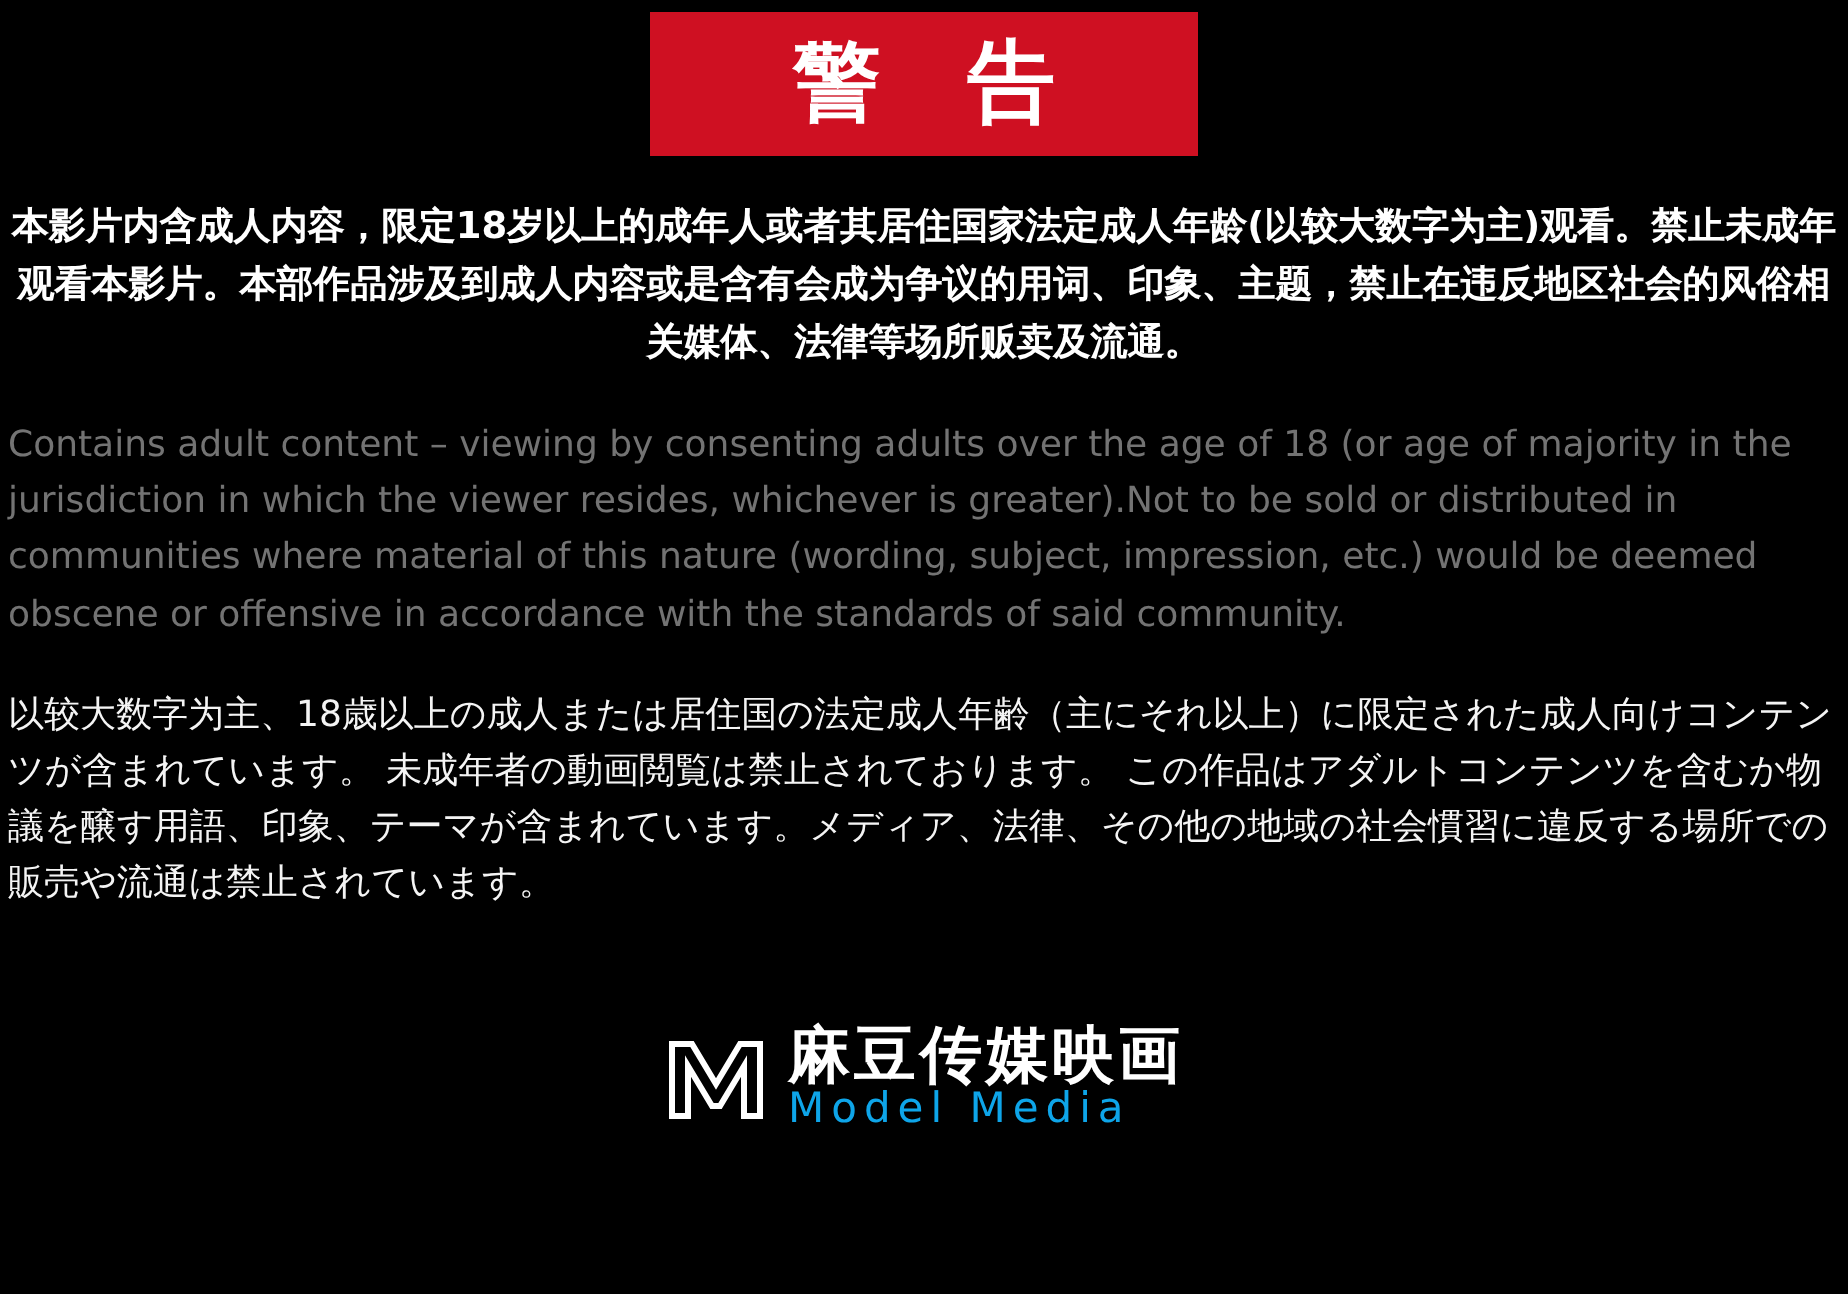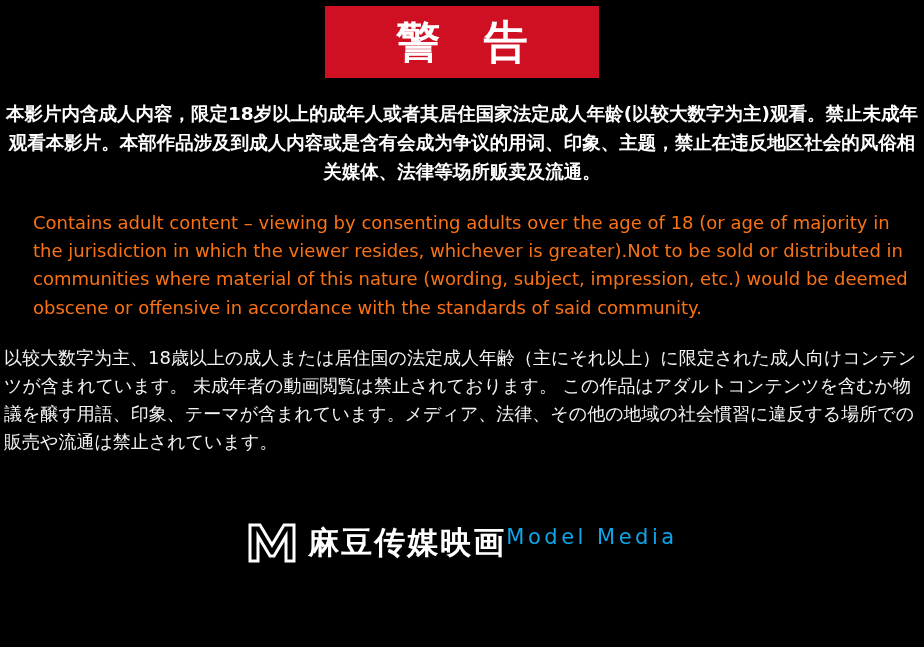--- a/index.html
+++ b/index.html
@@ -61,22 +61,21 @@
     font-size: 18.5px;
     line-height: 1.56;
     letter-spacing: 0px;
     text-align: center;
   }
   .para.en {
     font-family: "DejaVu Sans", sans-serif;
     font-size: 18px;
     line-height: 1.58;
     font-weight: 400;
-    color: #f97316;
-    margin-left: 29px;
+    color: #737373;
   }
   .para.jp {
     font-family: "DejaVu Sans", sans-serif;
     font-size: 18px;
     line-height: 1.55;
     font-weight: 400;
     color: #f4f4f4;
   }
 
   
@@ -95,21 +94,21 @@
     gap: 10px;
   }
   .logo-mark {
     position: relative;
     width: 52px;
     height: 46px;
   }
   .logo-mark svg { display: block; }
   .logo-words {
     display: flex;
-    flex-direction: row;
+    flex-direction: column;
     align-items: flex-start;
     line-height: 1;
   }
   .logo-cn {
     font-family: "DejaVu Sans", sans-serif;
     font-weight: bold;
     font-size: 31px;
     letter-spacing: 2px;
     color: #ffffff;
   }

